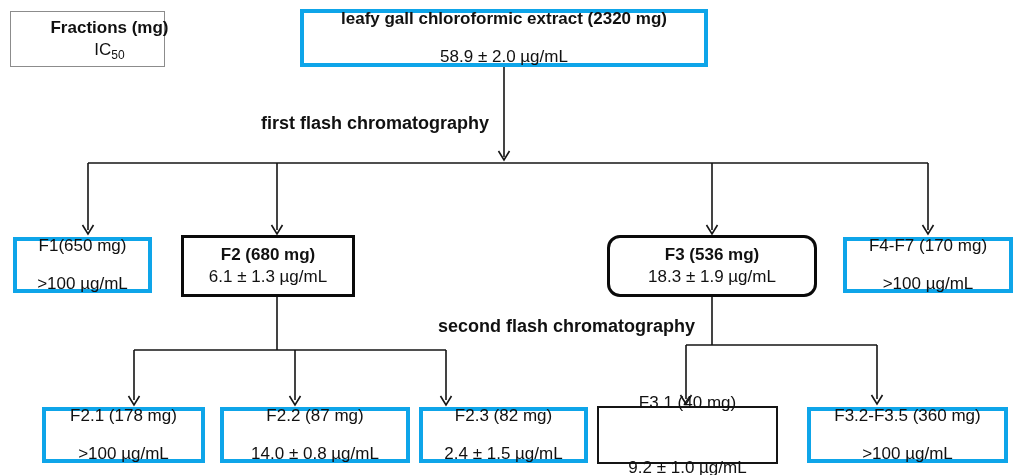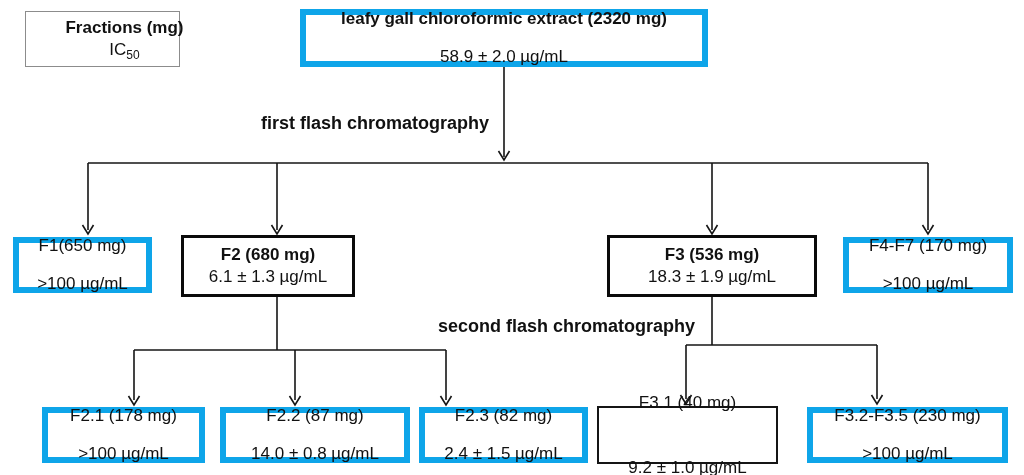--- a/index.html
+++ b/index.html
@@ -5,21 +5,21 @@
   html,body{margin:0;padding:0;background:#ffffff;}
   .canvas{
     position:relative;width:1024px;height:475px;background:#ffffff;
     font-family:"Liberation Sans",sans-serif;color:#111111;overflow:hidden;
   }
   .box{
     position:absolute;box-sizing:border-box;background:#ffffff;
     display:flex;flex-direction:column;align-items:center;justify-content:center;
     text-align:center;font-size:17px;line-height:22px;white-space:nowrap;
   }
-  .b-reg   {border:6px solid #0ea5e9;gap:16px;}
+  .b-reg   {border:4px solid #0ea5e9;gap:16px;}
   .b-thick {border:3.5px solid #0a0a0a;}
   .b-med   {border:2.5px solid #151515;}
   .b-legend{border:1.5px solid #8c8c8c;}
   .bold{font-weight:bold;}
   .stage-label{
     position:absolute;font-size:18px;font-weight:bold;text-align:right;
     white-space:nowrap;line-height:21px;
   }
   sub.ic-sub{font-size:12px;line-height:0;}
   svg.connectors{position:absolute;left:0;top:0;pointer-events:none;}
@@ -55,21 +55,21 @@
     <polyline points="440.5,396 446,405 451.5,396"></polyline>
 
     <path d="M712,297 L712,345"></path>
     <path d="M686,345 L877,345"></path>
     <path d="M686,345 L686,399"></path>
     <polyline points="680.5,395 686,404 691.5,395"></polyline>
     <path d="M877,345 L877,399"></path>
     <polyline points="871.5,395 877,404 882.5,395"></polyline>
   </svg>
 
-  <div class="box b-legend" style="left:25px;top:11px;width:155px;height:56px;padding-left:44px;">
+  <div class="box b-legend" style="left:10px;top:11px;width:155px;height:56px;padding-left:44px;">
     <div class="bold">Fractions (mg)</div>
     <div><span>IC</span><sub class="ic-sub">50</sub></div>
   </div>
 
   <div class="box b-reg" style="left:300px;top:9px;width:408px;height:58px;">
     <div class="bold">leafy gall chloroformic extract (2320 mg)</div>
     <div>58.9 ± 2.0 µg/mL</div>
   </div>
 
   <div class="stage-label" style="left:0;top:113px;width:489px;">first flash chromatography</div>
@@ -78,21 +78,21 @@
   <div class="box b-reg" style="left:13px;top:237px;width:139px;height:56px;">
     <div>F1(650 mg)</div>
     <div>&gt;100 µg/mL</div>
   </div>
 
   <div class="box b-thick" style="left:181px;top:235px;width:174px;height:62px;">
     <div class="bold">F2 (680 mg)</div>
     <div>6.1 ± 1.3 µg/mL</div>
   </div>
 
-  <div class="box b-thick" style="left:607px;top:235px;width:210px;height:62px;">
+  <div class="box b-thick" style="left:607px;top:235px;width:210px;height:62px;border-radius:13px;">
     <div class="bold">F3 (536 mg)</div>
     <div>18.3 ± 1.9 µg/mL</div>
   </div>
 
   <div class="box b-reg" style="left:843px;top:237px;width:170px;height:56px;">
     <div>F4-F7 (170 mg)</div>
     <div>&gt;100 µg/mL</div>
   </div>
 
   <div class="box b-reg" style="left:42px;top:407px;width:163px;height:56px;">
@@ -109,17 +109,17 @@
     <div>F2.3 (82 mg)</div>
     <div>2.4 ± 1.5 µg/mL</div>
   </div>
 
   <div class="box b-med" style="left:597px;top:406px;width:181px;height:58px;gap:43px;">
     <div>F3.1 (40 mg)</div>
     <div>9.2 ± 1.0 µg/mL</div>
   </div>
 
   <div class="box b-reg" style="left:807px;top:407px;width:201px;height:56px;">
-    <div>F3.2-F3.5 (230 mg)</div>
+    <div>F3.2-F3.5 (360 mg)</div>
     <div>&gt;100 µg/mL</div>
   </div>
 
 </div>
 
 </body></html>

